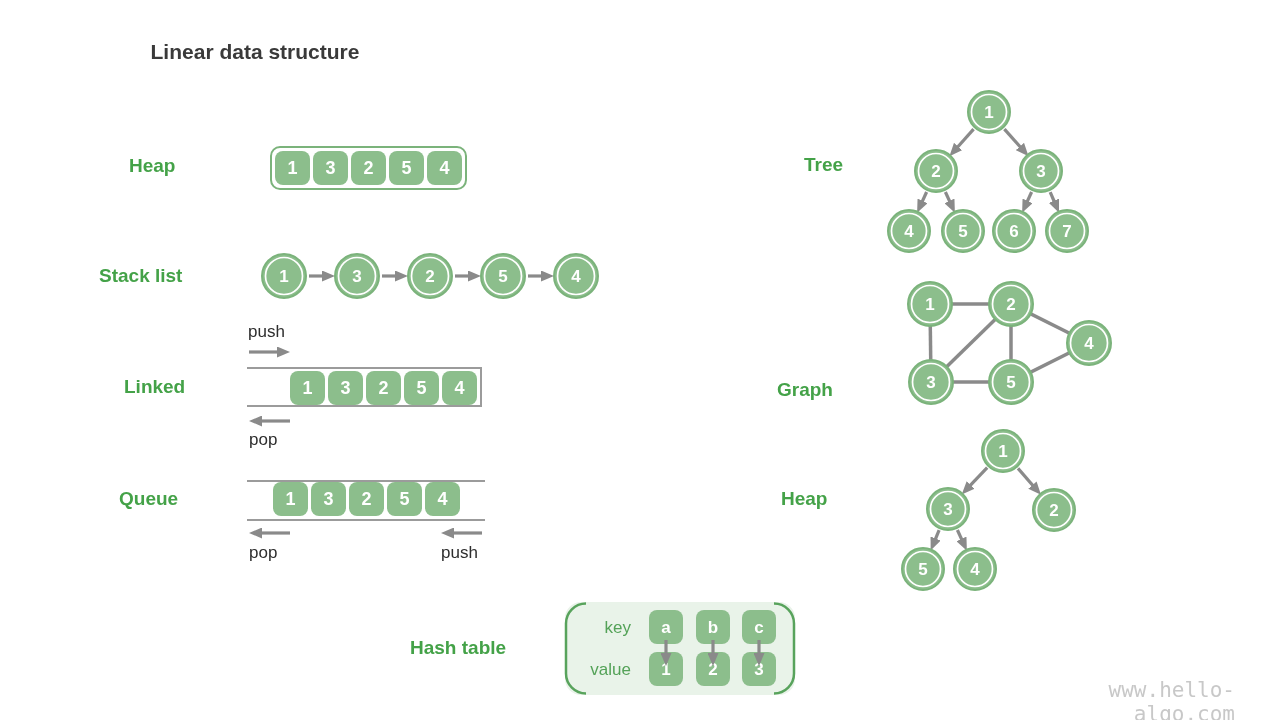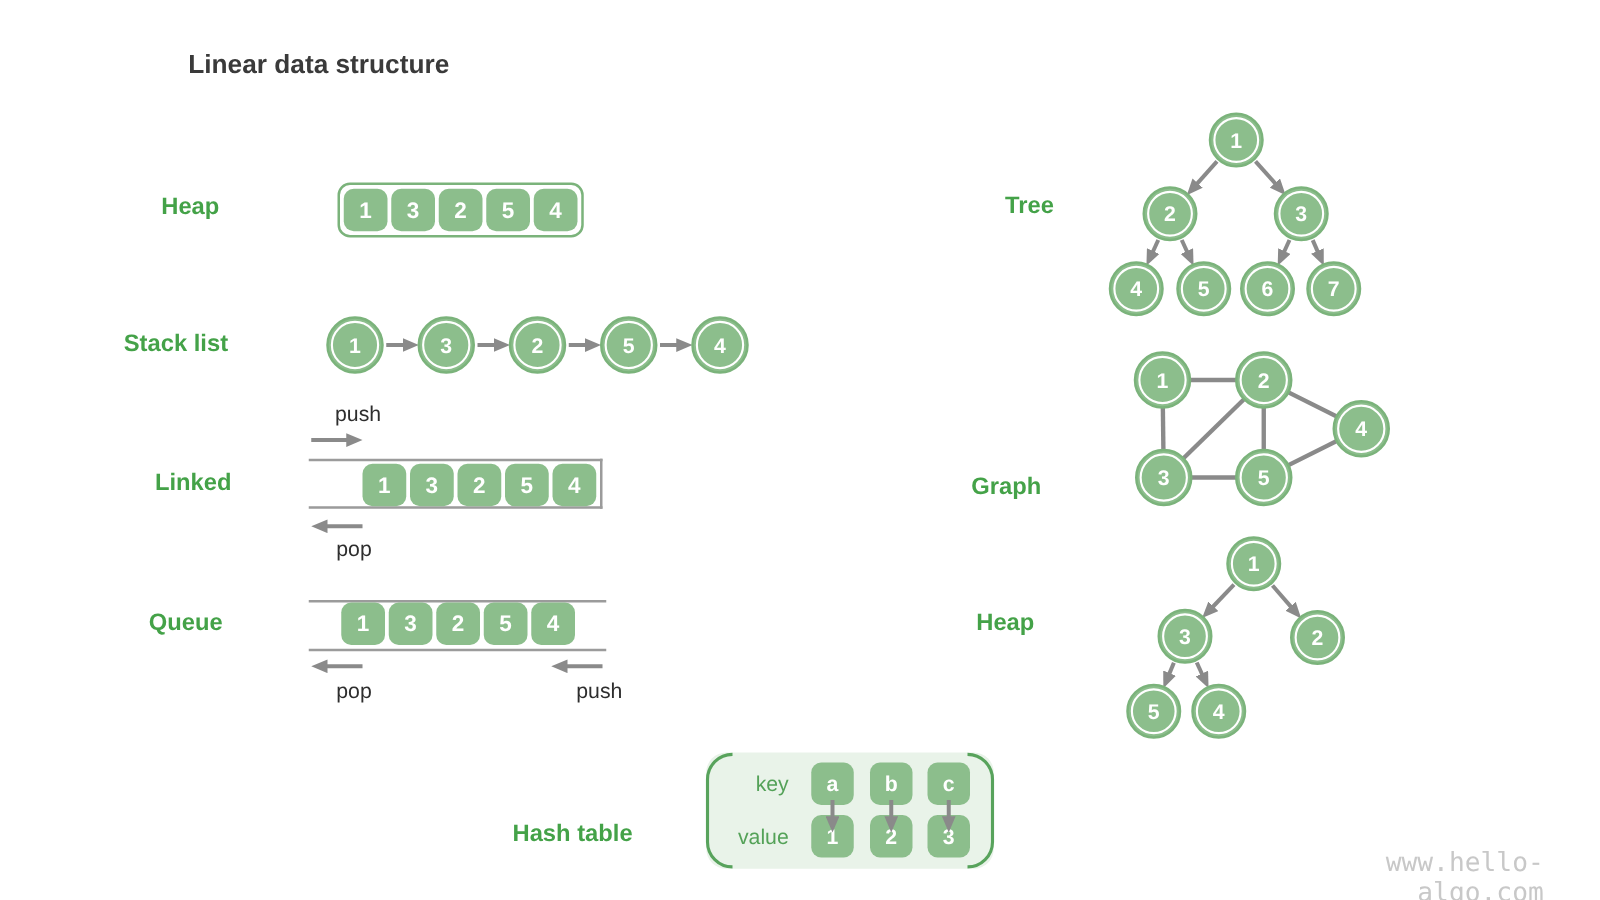--- a/index.html
+++ b/index.html
@@ -16,21 +16,21 @@
     --watermark:#c8c8c8;
   }
   html,body{margin:0;padding:0;}
   #stage{
     position:relative;width:1280px;height:720px;background:#ffffff;
     font-family:"Liberation Sans", sans-serif;overflow:hidden;
   }
   .abs{position:absolute;}
   .title{font-size:21px;font-weight:bold;color:var(--title-gray);text-align:center;width:350px;}
   .seclabel{font-size:19px;font-weight:bold;color:var(--label-green);white-space:nowrap;}
-  .oplabel{font-size:17px;color:var(--dark-text);white-space:nowrap;margin-left:20px;}
+  .oplabel{font-size:17px;color:var(--dark-text);white-space:nowrap;}
   .cellrow{display:flex;gap:3px;}
   .cell{
     width:35px;height:34px;border-radius:8px;background:var(--green);
     color:#fff;font-size:18px;font-weight:bold;
     display:flex;align-items:center;justify-content:center;
   }
   #array-box{
     left:270px;top:146px;border:2px solid var(--green-border);
     border-radius:10px;padding:3px;display:flex;gap:3px;background:#fff;
   }
@@ -243,21 +243,21 @@
       </g>
     </g>
   </svg>
 
   <div class="abs title" style="left:80px;top:40px;">Linear data structure</div>
 
   <div class="abs seclabel" style="left:129px;top:155px;">Heap</div>
   <div class="abs seclabel" style="left:99px;top:265px;">Stack list</div>
   <div class="abs seclabel" style="left:124px;top:376px;">Linked</div>
   <div class="abs seclabel" style="left:119px;top:488px;">Queue</div>
-  <div class="abs seclabel" style="left:410px;top:637px;margin-top:20px;">Hash table</div>
+  <div class="abs seclabel" style="left:410px;top:637px;">Hash table</div>
   <div class="abs seclabel" style="left:804px;top:154px;">Tree</div>
   <div class="abs seclabel" style="left:777px;top:331px;margin-top:48px;">Graph</div>
   <div class="abs seclabel" style="left:781px;top:488px;">Heap</div>
 
   <div class="abs" id="array-box">
     <div class="cell">1</div>
     <div class="cell">3</div>
     <div class="cell">2</div>
     <div class="cell">5</div>
     <div class="cell">4</div>

